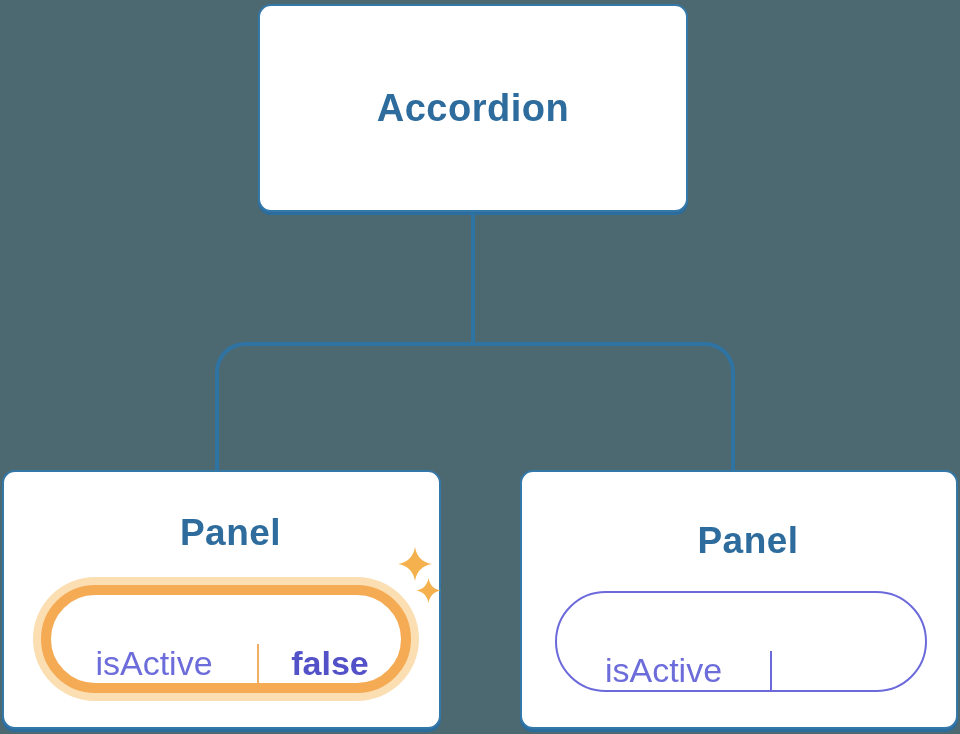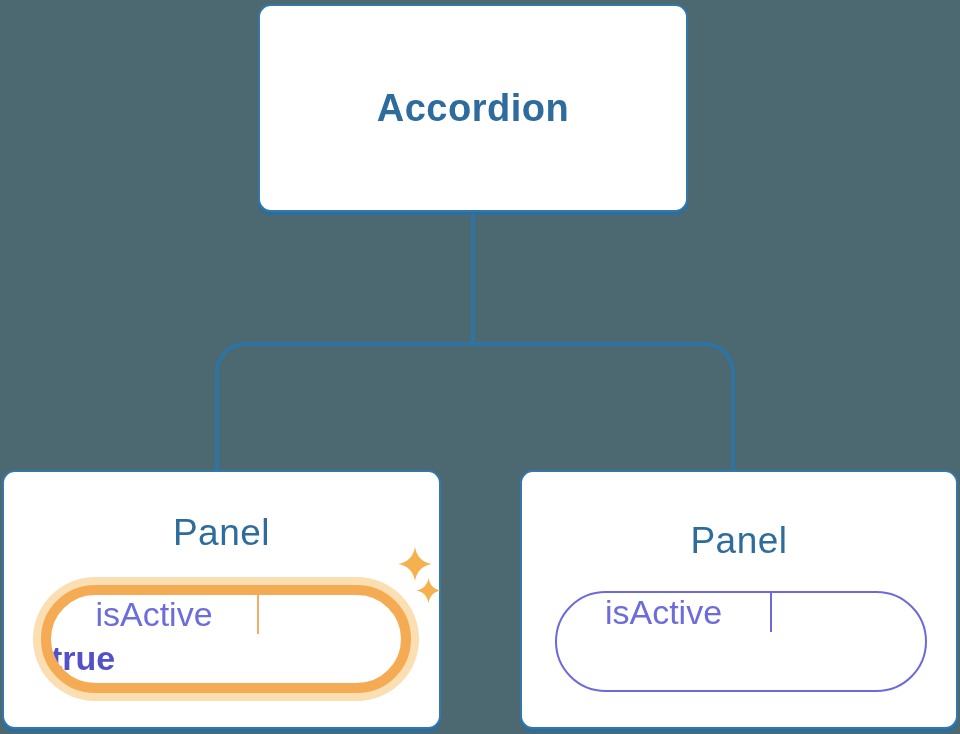--- a/index.html
+++ b/index.html
@@ -62,39 +62,38 @@
     border-right: 4px solid var(--line-blue);
     border-bottom: none;
     border-radius: 30px 30px 0 0;
   }
 
   .node-panel-left  { left: 2px;   top: 470px; width: 439px; height: 259px; }
   .node-panel-right { left: 520px; top: 470px; width: 438px; height: 259px; }
 
   .panel-title {
     position: absolute;
-    left: 0; width: 100%;
+    left: 9px; width: 100%;
     text-align: center;
     color: var(--title-blue);
     font-size: 37px;
-    font-weight: 400;
+    font-weight: 700;
     letter-spacing: 0.5px;
   }
   .node-panel-left  .panel-title { top: 40px; }
   .node-panel-right .panel-title { top: 48px; }
 
   
   .state-pill {
     position: absolute;
     display: flex;
-    align-items: flex-start;
+    align-items: flex-end;
     background: var(--node-bg);
     border-radius: 999px;
     overflow: hidden;
-    flex-direction: column;
   }
   .state-pill .seg {
     display: flex;
     align-items: center;
     justify-content: center;
     font-size: 34px;
     color: var(--state-purple);
   }
 
   .state-pill-active {
@@ -141,21 +140,21 @@
   </div>
 
   <div class="connector-stem"></div>
   <div class="connector-branch"></div>
 
   <div class="node node-panel-left">
     <div class="panel-title">Panel</div>
 
     <div class="state-pill state-pill-active">
       <div class="seg seg-name">isActive</div>
-      <div class="seg seg-value">true</div>
+      <div class="seg seg-value">false</div>
     </div>
 
     <svg class="sparkle sparkle-large" viewBox="0 0 32 32">
       <path d="M16 0 C17.6 9.2 22.8 14.4 32 16 C22.8 17.6 17.6 22.8 16 32 C14.4 22.8 9.2 17.6 0 16 C9.2 14.4 14.4 9.2 16 0 Z"></path>
     </svg>
     <svg class="sparkle sparkle-small" viewBox="0 0 32 32">
       <path d="M16 0 C17.6 9.2 22.8 14.4 32 16 C22.8 17.6 17.6 22.8 16 32 C14.4 22.8 9.2 17.6 0 16 C9.2 14.4 14.4 9.2 16 0 Z"></path>
     </svg>
   </div>
 

